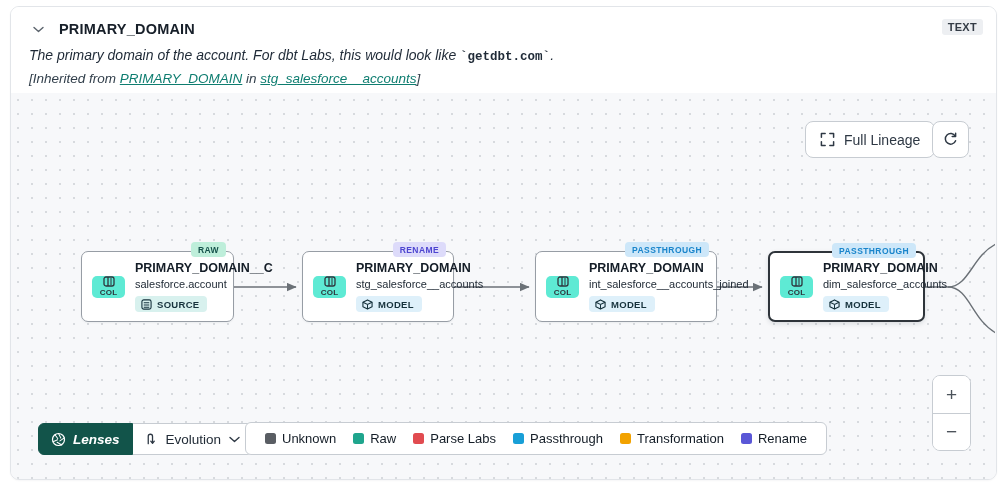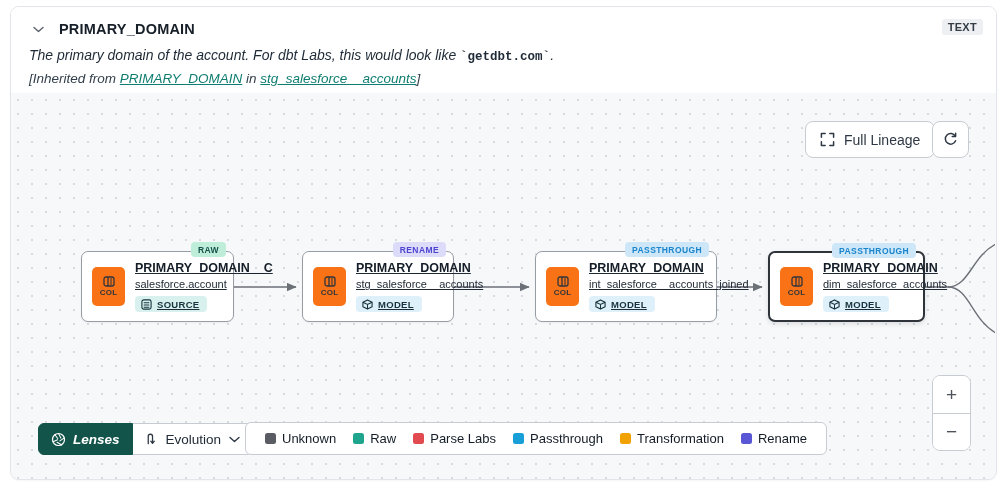--- a/index.html
+++ b/index.html
@@ -27,24 +27,24 @@
        border-radius:8px;color:#2e3844;cursor:pointer;box-sizing:border-box;}
   .full-lineage{position:absolute;left:794px;top:28px;height:37px;padding:0 14px;gap:9px;font-size:14px;font-weight:500;}
   .refresh{position:absolute;left:921px;top:28px;width:37px;height:37px;}
   
   .node{position:absolute;top:158px;height:71px;background:#fff;border:1px solid #979da5;border-radius:7px;
         box-sizing:border-box;display:flex;align-items:center;padding:0 10px;gap:10px;cursor:pointer;
         box-shadow:0 1px 2px rgba(20,30,40,.05);}
   .node.selected{border:2px solid #2e343a;box-shadow:0 2px 5px rgba(20,30,40,.12);}
   .status-badge{position:absolute;top:-10px;right:7px;padding:2.5px 7px;border-radius:4px;font-size:8.5px;
                 font-weight:700;letter-spacing:.4px;}
-  .col-chip{width:33px;height:39px;background:#f97316;border-radius:5px;display:flex;flex-direction:column;
+  .col-chip{width:33px;height:22px;background:#5eead4;border-radius:5px;display:flex;flex-direction:column;
             align-items:center;justify-content:center;gap:1px;flex:0 0 auto;color:#2e353c;}
   .col-chip .chip-label{font-size:8px;font-weight:700;letter-spacing:.2px;}
-  .node-text{display:flex;flex-direction:column;align-items:flex-start;text-decoration:underline;}
+  .node-text{display:flex;flex-direction:column;align-items:flex-start;}
   .node-title{font-size:12.5px;font-weight:700;color:#141d27;line-height:1.25;}
   .node-sub{font-size:11px;color:#222c37;margin-top:1px;line-height:1.3;}
   .res-badge{display:inline-flex;align-items:center;gap:5px;margin-top:5px;padding:2.5px 8px 2.5px 6px;
              border-radius:4px;font-size:9.5px;font-weight:700;letter-spacing:.3px;color:#16323c;}
   
   .lens-group{position:absolute;left:27px;top:330px;height:32px;display:flex;}
   .lenses-btn{display:flex;align-items:center;gap:7px;color:#fff;font-size:13.5px;font-weight:600;
               padding:0 12px;border-radius:6px 0 0 6px;border:1px solid #12544a;cursor:pointer;font-style:italic;}
   .lens-select{display:flex;align-items:center;gap:8px;background:#fff;border:1px solid #c7ccd2;border-left:none;
                border-radius:0 6px 6px 0;padding:0 12px;font-size:13.5px;color:#222c37;cursor:pointer;}

